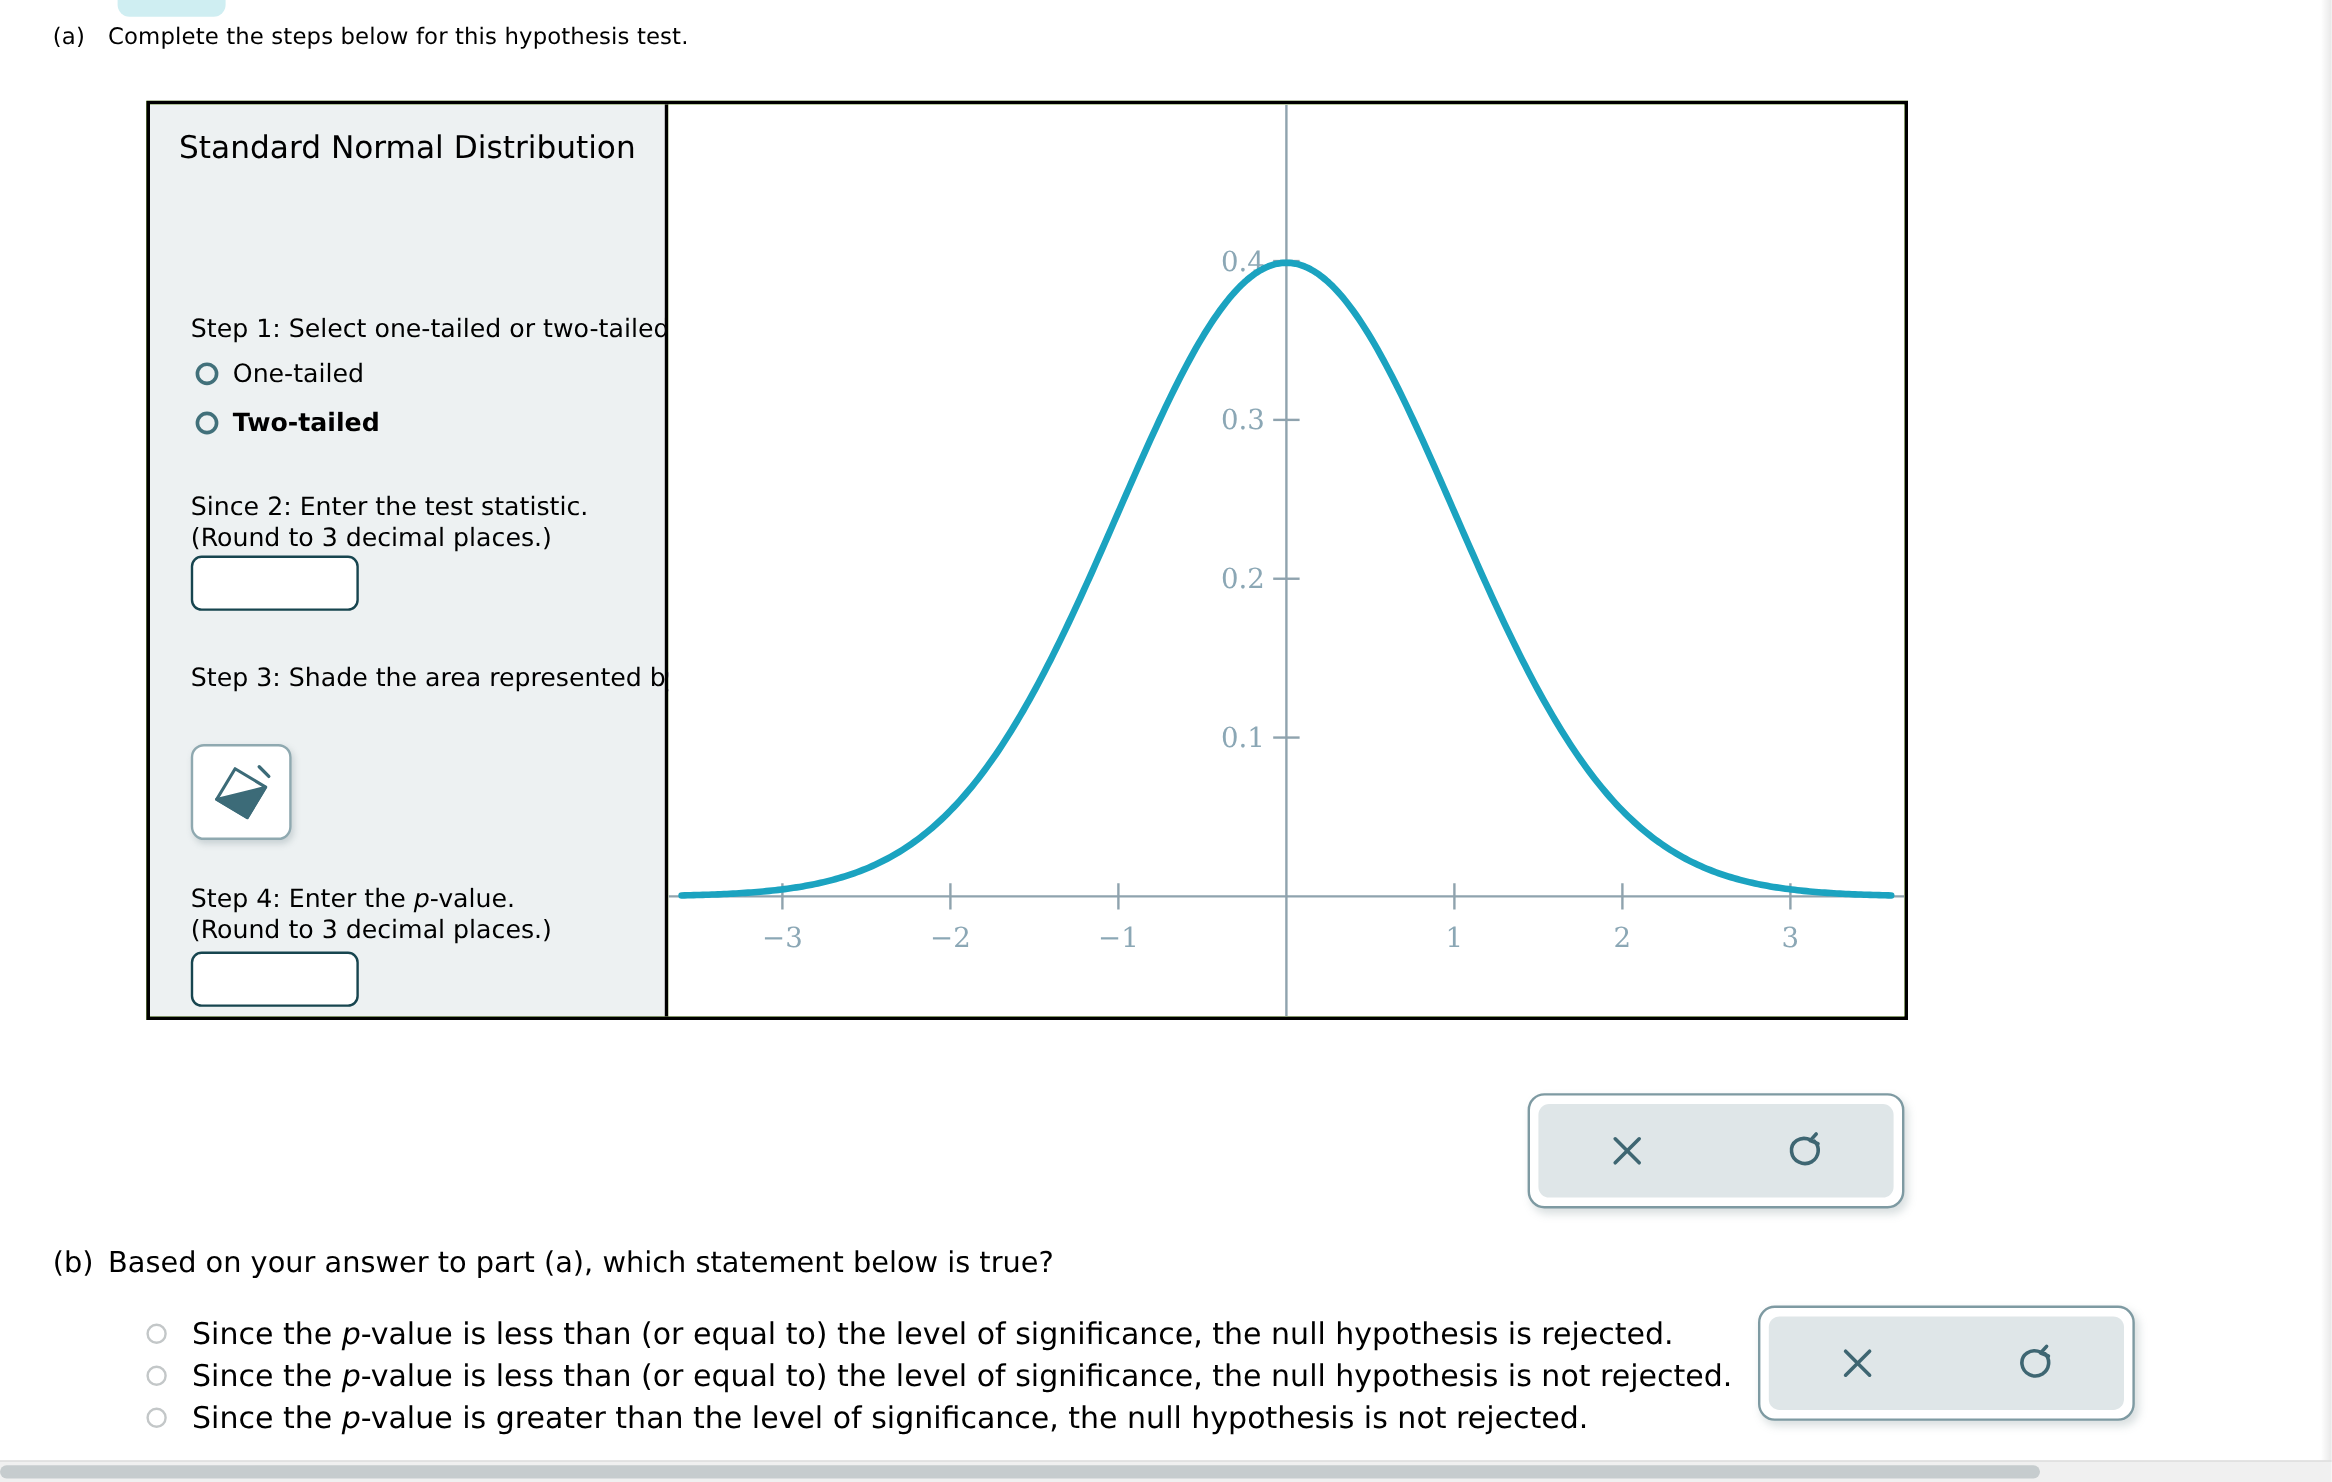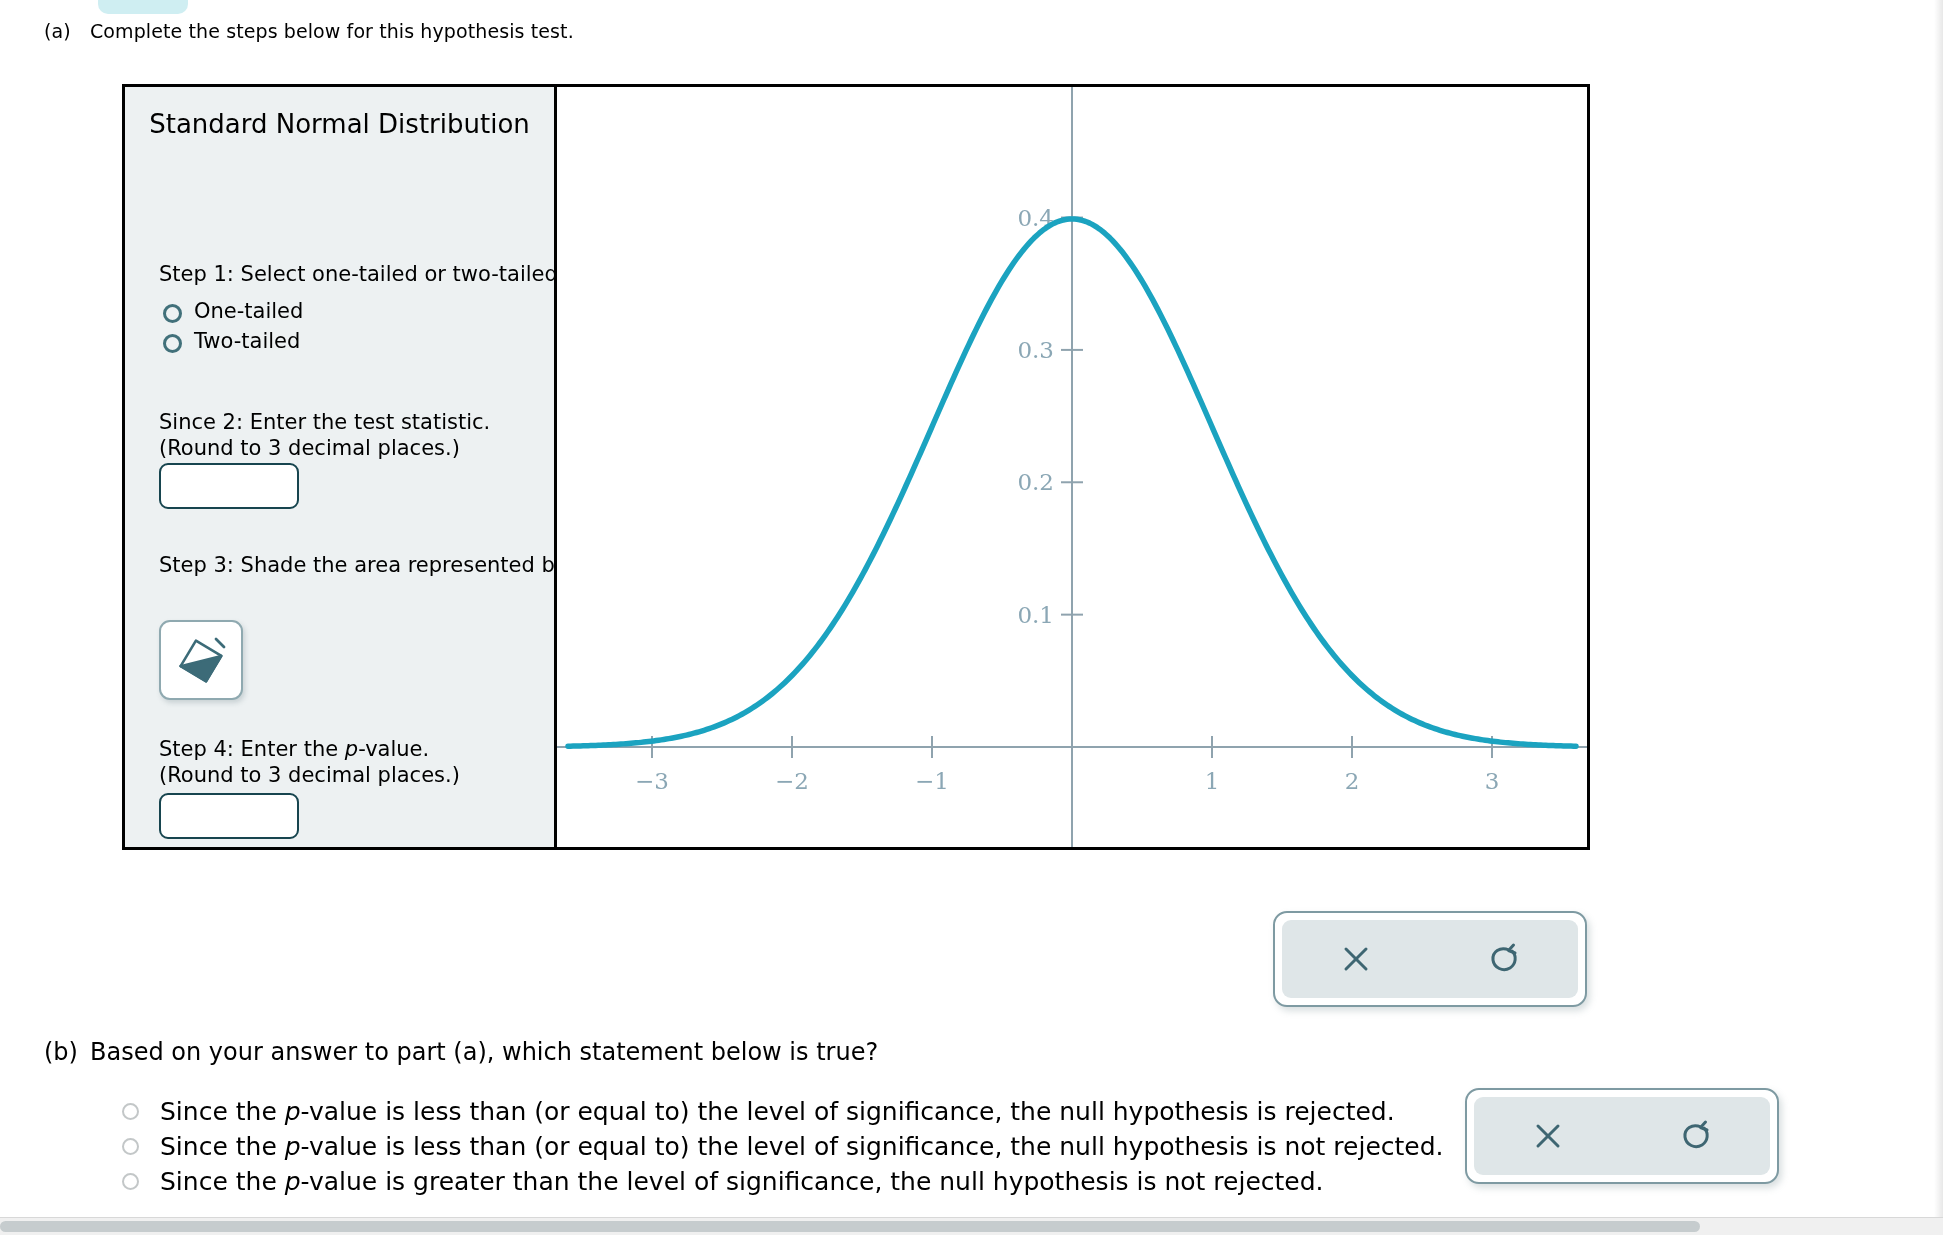--- a/index.html
+++ b/index.html
@@ -86,26 +86,26 @@
   .step1 { top: 175px; }
   .step2 { top: 323px; }
   .step3 { top: 466px; }
   .step4 { top: 650px; }
   .sb-step em { font-style: italic; }
 
   .radio-row {
     position: absolute;
     left: 38px;
     display: flex;
-    align-items: flex-end;
+    align-items: center;
     gap: 12px;
     font-size: 21px;
   }
   .radio-row.r1 { top: 212px; }
-  .radio-row.r2 { top: 242px; }
+  .radio-row.r2 { top: 253px; font-weight: bold; }
   .radio-mark {
     width: 19px;
     height: 19px;
     border: 3px solid #41707a;
     border-radius: 50%;
     box-sizing: border-box;
     background: #edf1f2;
     display: inline-block;
   }
 

